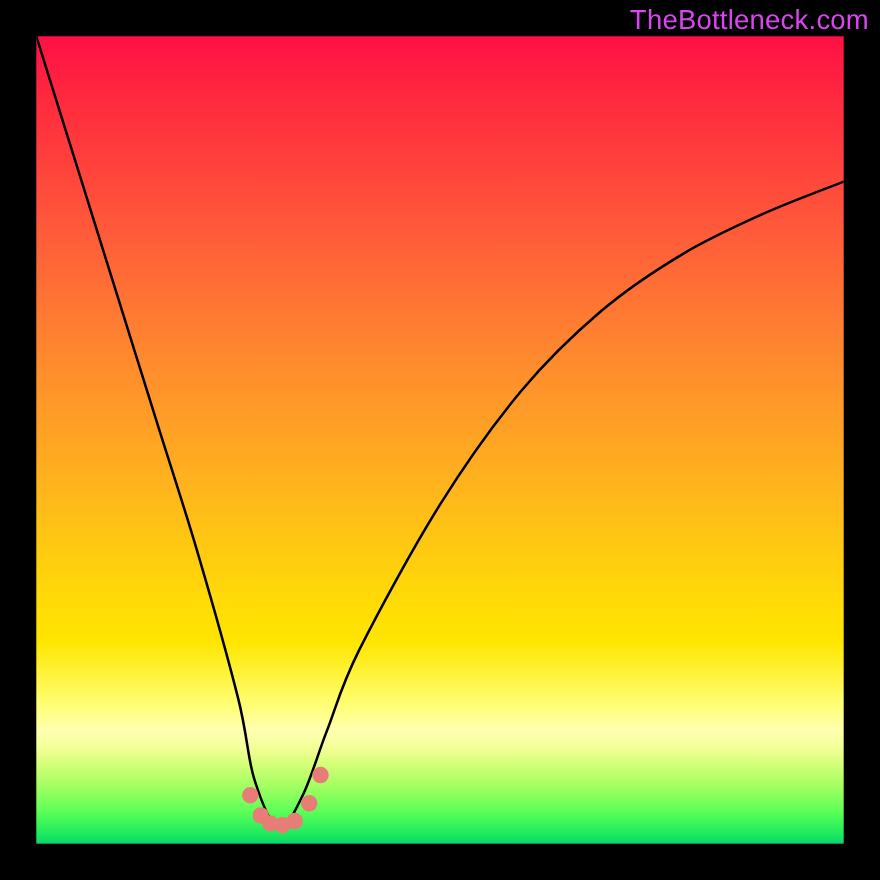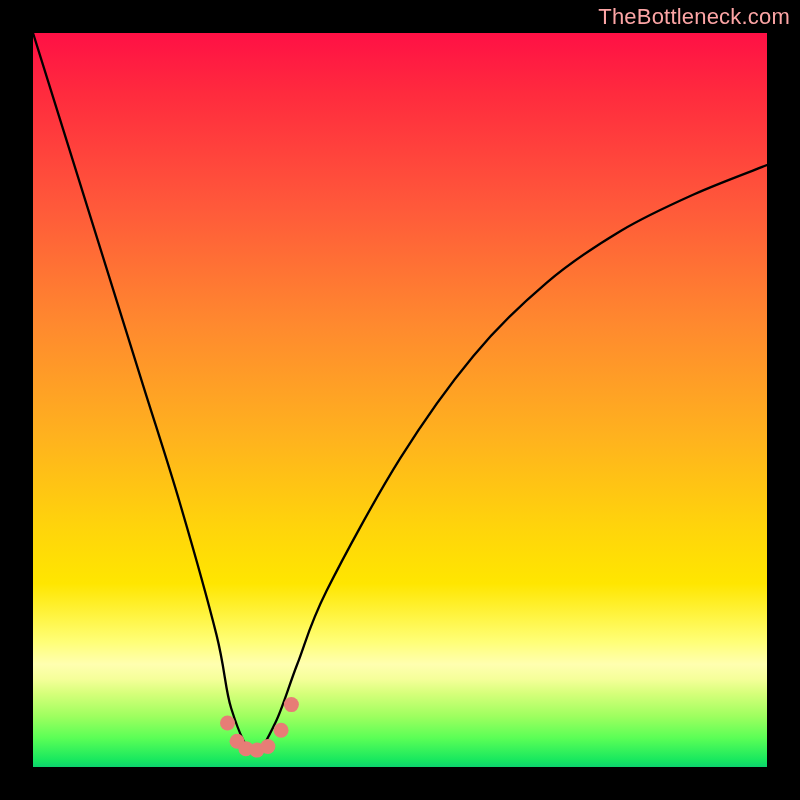--- a/index.html
+++ b/index.html
@@ -14,22 +14,22 @@
   .outer {
     width: 800px;
     height: 800px;
     background: #000;
     position: relative;
   }
   .watermark {
     position: absolute;
     top: 4px;
     right: 10px;
-    color: #fca5a5;
-    font-size: 22px;
+    color: #d946ef;
+    font-size: 25px;
     letter-spacing: 0.2px;
     font-weight: 400;
   }
   .plot {
     position: absolute;
     left: 33px;
     top: 33px;
     width: 734px;
     height: 734px;
     

